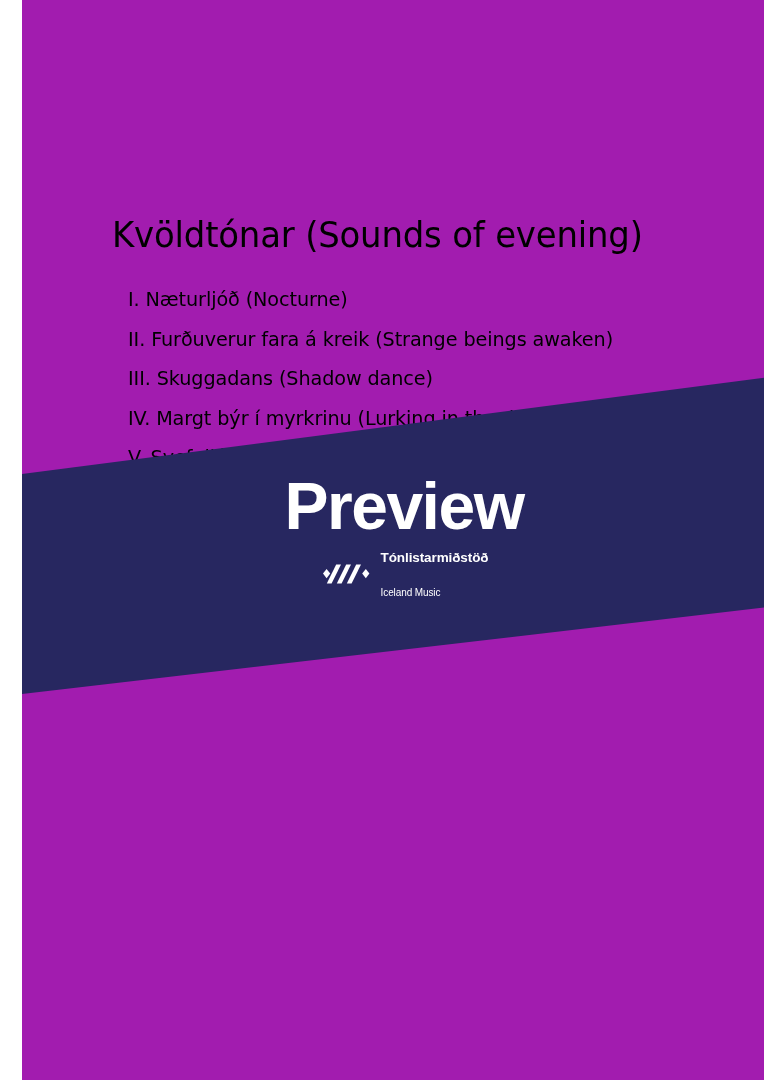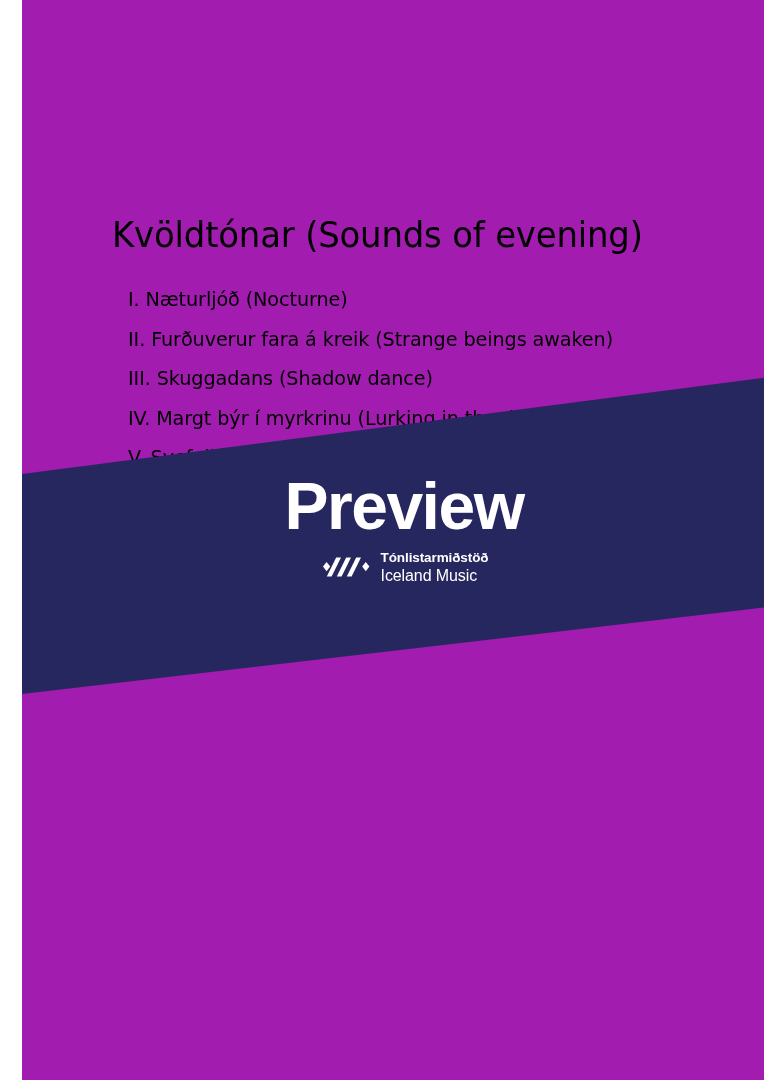--- a/index.html
+++ b/index.html
@@ -104,31 +104,32 @@
   #logo-mark {
     display: block;
     width: 52px;
     height: 22px;
   }
   #logo-wordmark {
     display: flex;
     flex-direction: column;
     align-items: flex-start;
     line-height: 1;
+    gap: 20px;
   }
   #logo-line-1 {
     font-family: "Liberation Sans", sans-serif;
     font-size: 13.5px;
     font-weight: 700;
     letter-spacing: -0.1px;
     color: #ffffff;
   }
   #logo-line-2 {
     font-family: "Liberation Sans", sans-serif;
-    font-size: 16px;
+    font-size: 10px;
     font-weight: 400;
     letter-spacing: -0.1px;
     color: #ffffff;
     margin-top: 3px;
   }
 </style>
 </head>
 <body>
 
 <div id="page">

